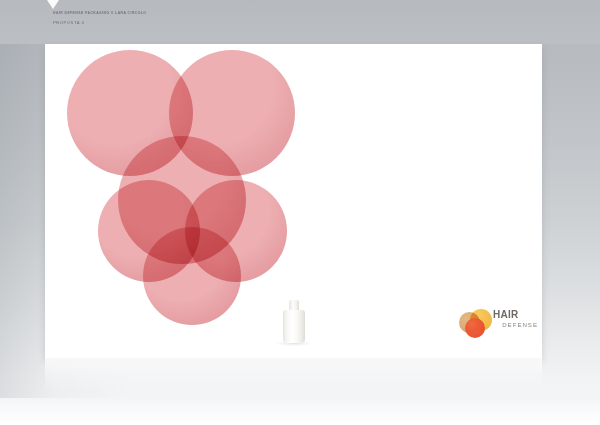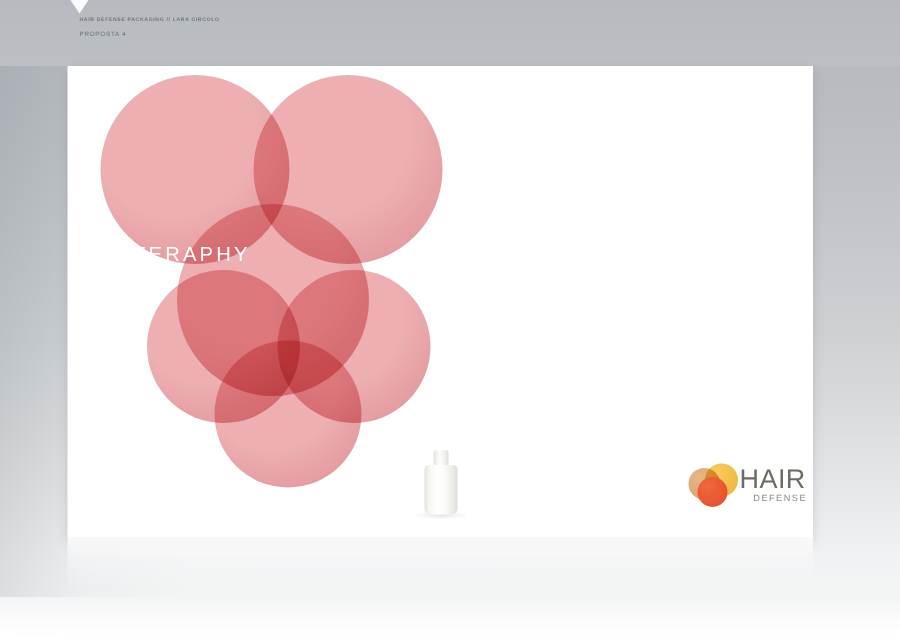--- a/index.html
+++ b/index.html
@@ -129,21 +129,21 @@
     border-radius: 50%;
     mix-blend-mode: multiply;
   }
 
   
   #headline {
     position: absolute;
     left: 0;
     top: 118px;
     width: 497px;
-    text-align: left;
+    text-align: right;
     font-size: 13.5px;
     letter-spacing: 2.1px;
     color: #ffffff;
     font-weight: 300;
     z-index: 40;
     pointer-events: none;
   }
 
   
   #bottle-wrap {
@@ -224,24 +224,24 @@
   }
 
   #logo-text {
     position: absolute;
     left: 36px;
     top: 4px;
     width: 46px;
   }
 
   #logo-hair {
-    font-size: 18px;
+    font-size: 10px;
     letter-spacing: 0.3px;
     color: #6f6a63;
-    font-weight: 400;
+    font-weight: 700;
     line-height: 1;
   }
 
   #logo-defense {
     font-size: 6.1px;
     letter-spacing: 1.0px;
     color: #8d8880;
     font-weight: 400;
     line-height: 1;
     margin-top: 2px;

